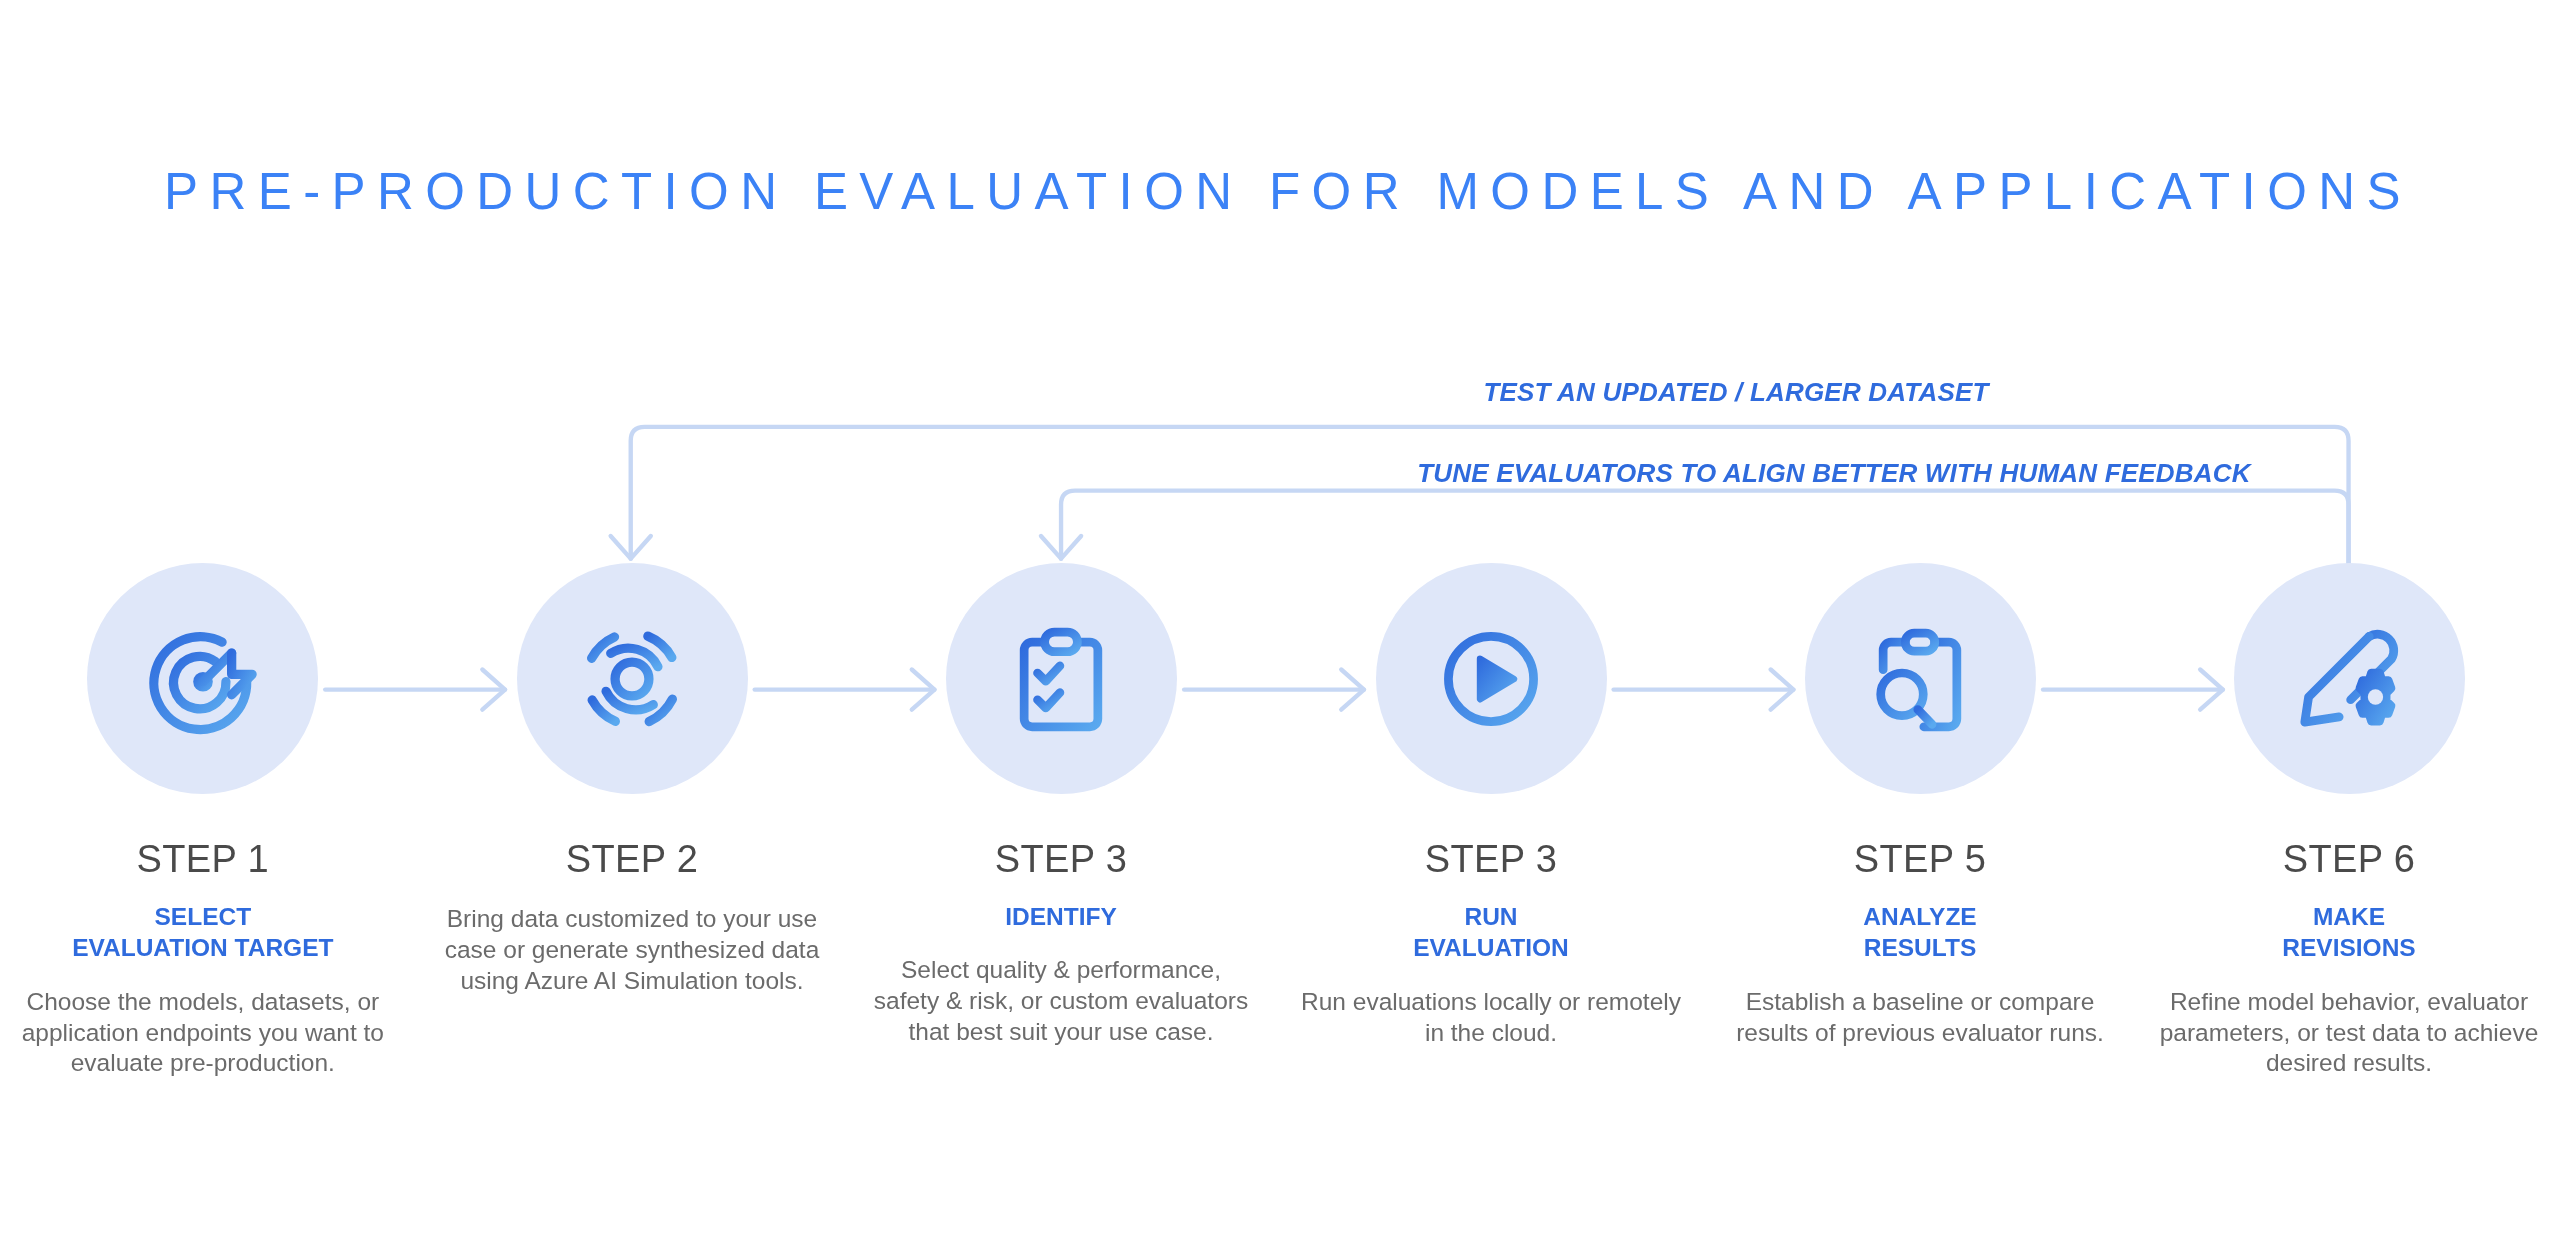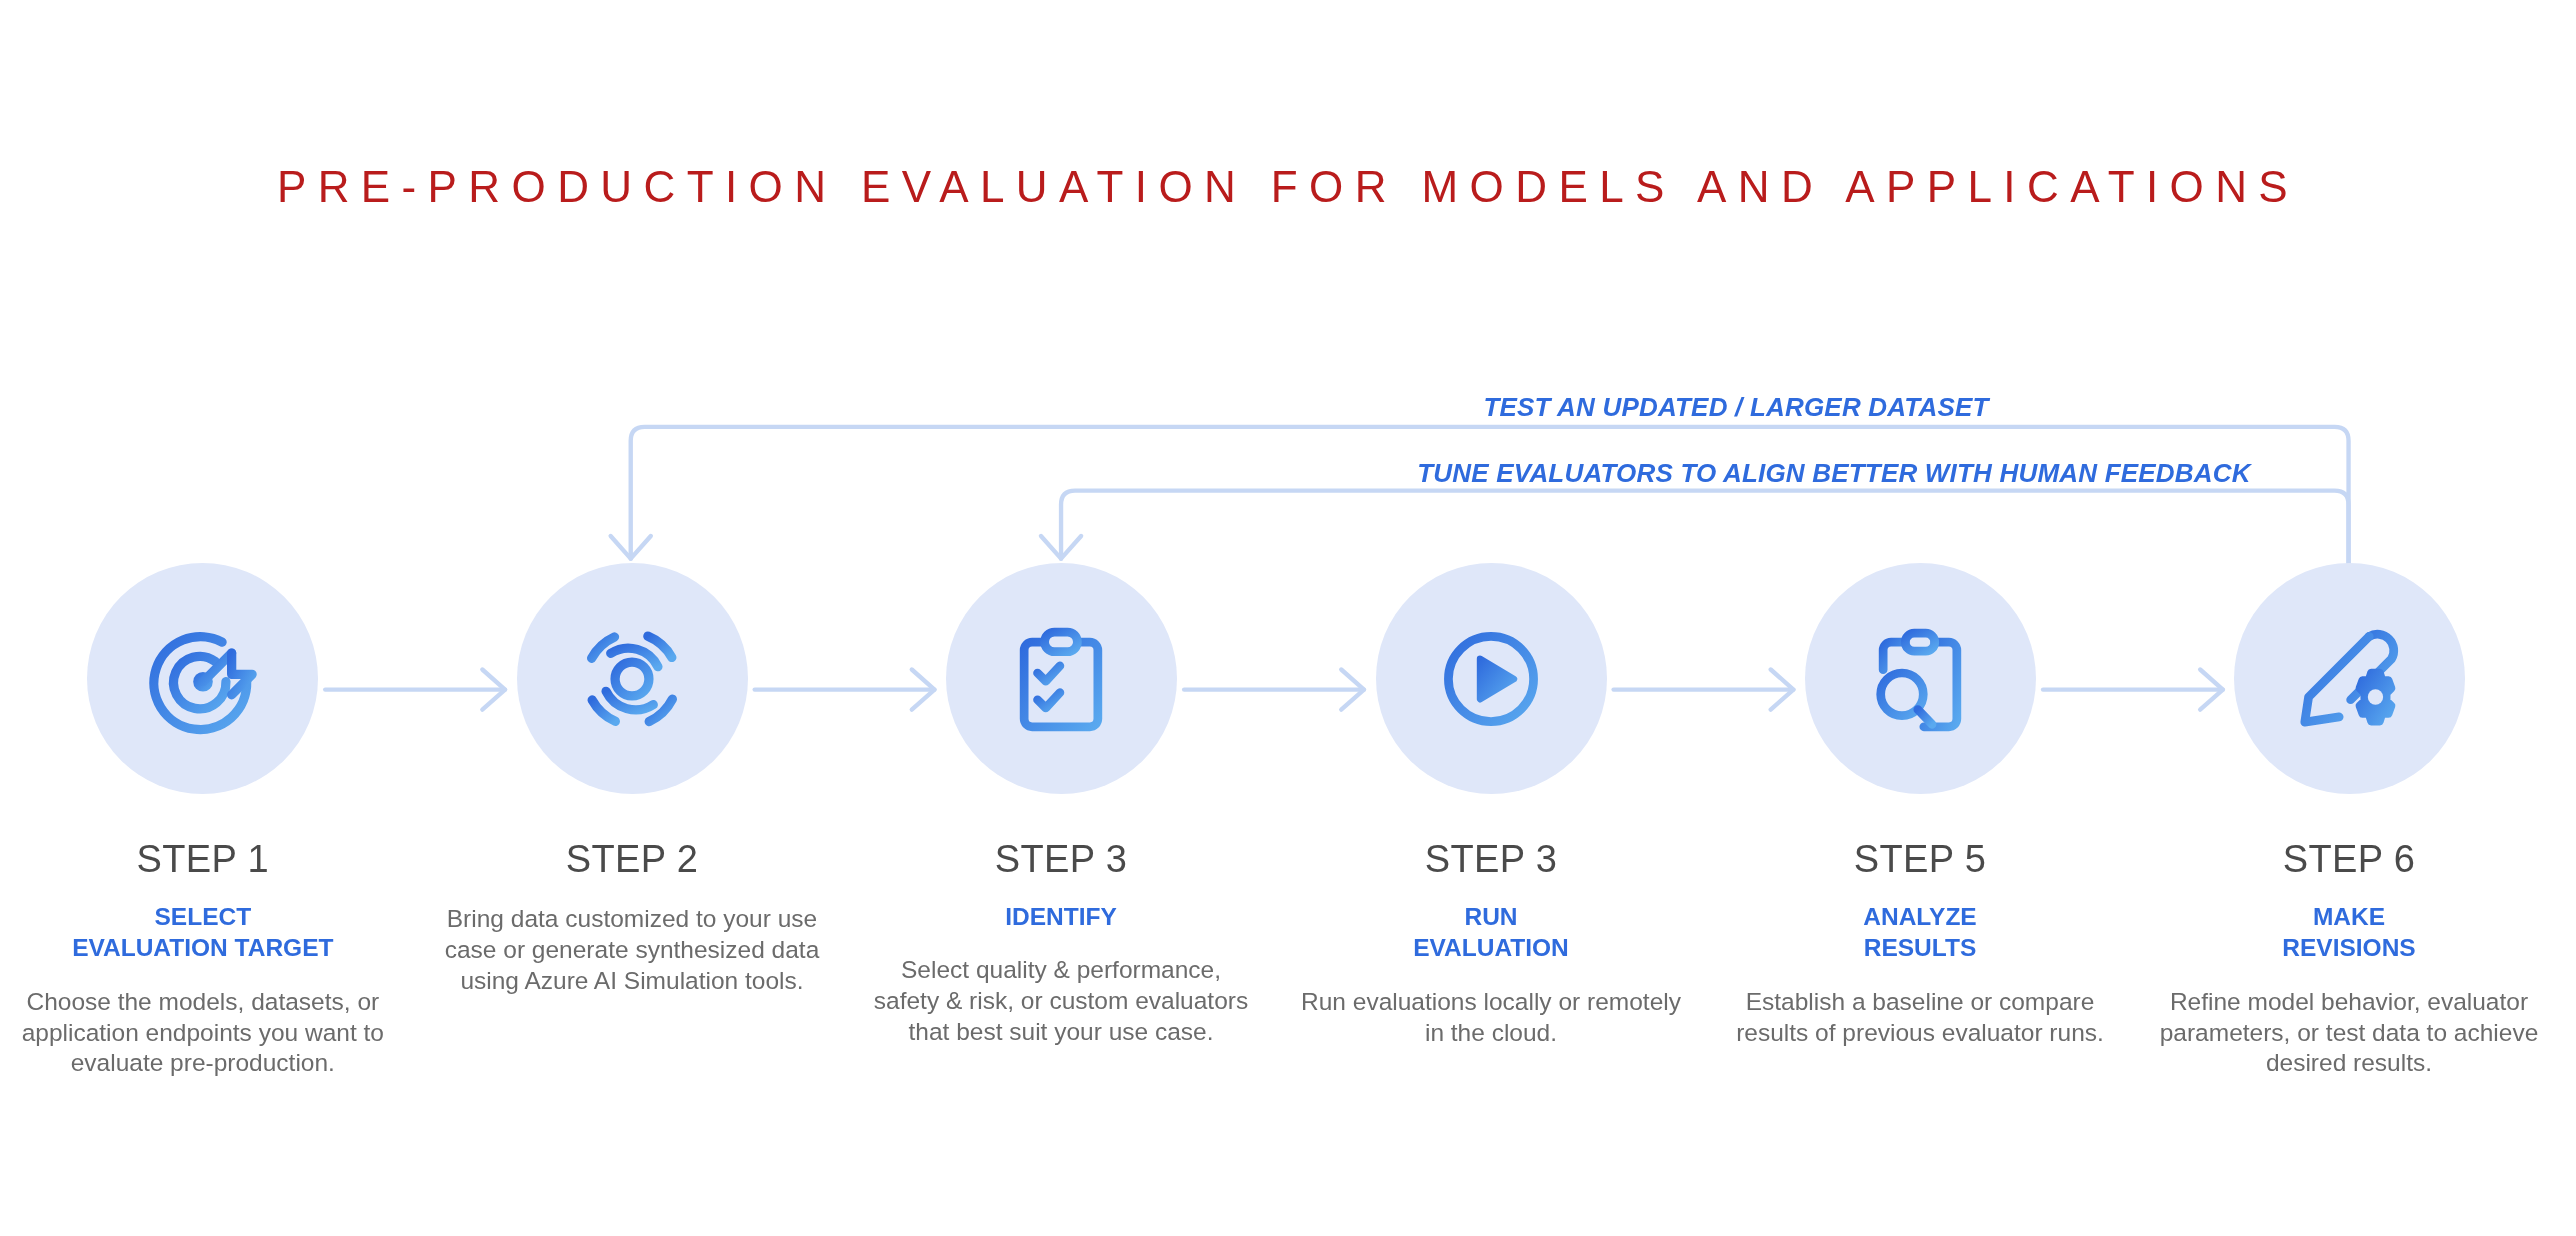--- a/index.html
+++ b/index.html
@@ -7,38 +7,38 @@
     width:2576px;height:1236px;background:#ffffff;
     font-family:"Liberation Sans", sans-serif;
     overflow:hidden;position:relative;
   }
   #stage{position:absolute;left:0;top:0;width:2576px;height:1236px;}
 
   
   #title{
     position:absolute;left:0;top:162px;width:2576px;
     text-align:center;
-    font-size:44px;
+    font-size:51px;
     letter-spacing:11.4px;
-    color:#b91c1c;
+    color:#3b82f6;
     font-weight:400;
     white-space:nowrap;
   }
 
   
   .loop-label{
     position:absolute;
     font-style:italic;
     font-weight:bold;
     color:#2f6bdd;
     font-size:26px;
     letter-spacing:0.2px;
     white-space:nowrap;
   }
-  #loop-label-1{left:1736px;top:392px;transform:translateX(-50%);text-align:center;}
+  #loop-label-1{left:1736px;top:377px;transform:translateX(-50%);text-align:center;}
   #loop-label-2{left:1834px;top:458px;transform:translateX(-50%);}
 
   
   #connectors{position:absolute;left:0;top:0;width:2576px;height:1236px;}
 
   
   .step{
     position:absolute;
     top:563px;
     width:430px;

